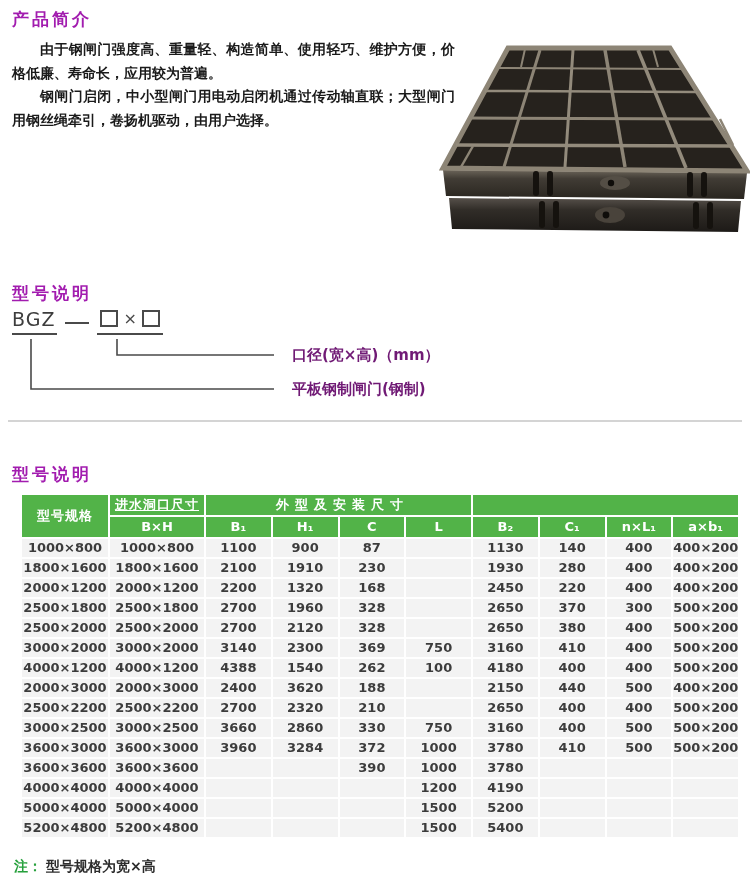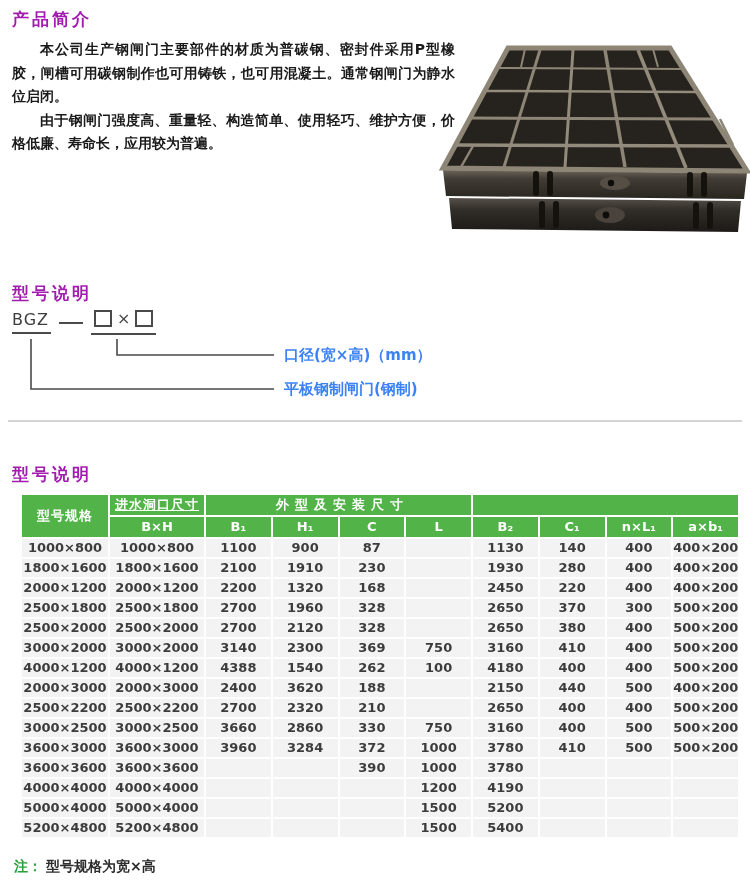--- a/index.html
+++ b/index.html
@@ -10,29 +10,29 @@
 
   
   .intro-text{left:12px;top:38px;width:443px;}
   .intro-text p{margin:0;text-indent:2em;font-size:14px;font-weight:bold;
                 line-height:23.5px;color:#1a1a1a;text-align:justify;}
   .photo{left:437px;top:5px;width:313px;height:235px;}
 
   
   .diagram{left:12px;top:310px;width:440px;height:95px;}
   .bgz-row{position:absolute;left:0;top:0;display:flex;align-items:center;color:#4a4a4a;}
-  .bgz-code{font-size:16px;line-height:1;padding:0 2px 4px 0;border-bottom:2px solid #4a4a4a;
+  .bgz-code{font-size:19px;line-height:1;padding:0 2px 4px 0;border-bottom:2px solid #4a4a4a;
             letter-spacing:1px;color:#3d3d3d;}
   .bgz-dash{width:24px;height:0;border-top:2px solid #4a4a4a;margin:0 8px;}
   .bgz-boxes{display:flex;align-items:center;gap:5px;padding:0 3px 6px 3px;
              border-bottom:2px solid #4a4a4a;}
   .bgz-box{width:14px;height:13px;border:2px solid #4a4a4a;background:#fff;display:inline-block;}
   .bgz-times{font-size:16px;line-height:1;color:#4a4a4a;}
   .diagram-lines{position:absolute;left:0;top:29px;}
-  .diagram-label{position:absolute;left:272px;font-size:15px;font-weight:bold;color:#3b82f6;white-space:nowrap;}
+  .diagram-label{position:absolute;left:280px;font-size:15px;font-weight:bold;color:#701a75;white-space:nowrap;}
   .label-diameter{top:36px;}
   .label-product{top:70px;}
 
   
   .divider{left:8px;top:420px;width:734px;height:0;border-top:2px solid #d4d4d4;}
 
   
   .spec-table-wrap{left:20px;top:493px;width:720px;}
   table{width:720px;border-collapse:separate;border-spacing:2px;table-layout:fixed;}
   th{background:#52b348;color:#ffffff;font-size:13px;font-weight:bold;
@@ -46,22 +46,22 @@
   
   .note{left:14px;top:844px;font-size:14px;font-weight:bold;color:#2c2c2c;}
   .note-label{color:#26a03c;margin-right:4px;}
 </style>
 </head>
 <body>
 
 <h2 class="sec-title abs" style="left:12px;top:8px;">产品简介</h2>
 
 <div class="intro-text abs">
-  <p>本公司生产钢闸门主要部件的材质为普碳钢、密封件采用P型橡胶，闸槽可用碳钢制作也可用铸铁，也可用混凝土。通常钢闸门为静水位启闭。</p>
   <p>由于钢闸门强度高、重量轻、构造简单、使用轻巧、维护方便，价格低廉、寿命长，应用较为普遍。</p>
+  <p>钢闸门启闭，中小型闸门用电动启闭机通过传动轴直联；大型闸门用钢丝绳牵引，卷扬机驱动，由用户选择。</p>
 </div>
 
 <div class="photo abs">
   <svg width="313" height="235" viewBox="0 0 313 235">
     <defs>
       <linearGradient id="faceTop" x1="0" y1="0" x2="0" y2="1">
         <stop offset="0" stop-color="#6b6459"></stop>
         <stop offset="0.3" stop-color="#413c35"></stop>
         <stop offset="1" stop-color="#29251f"></stop>
       </linearGradient>

